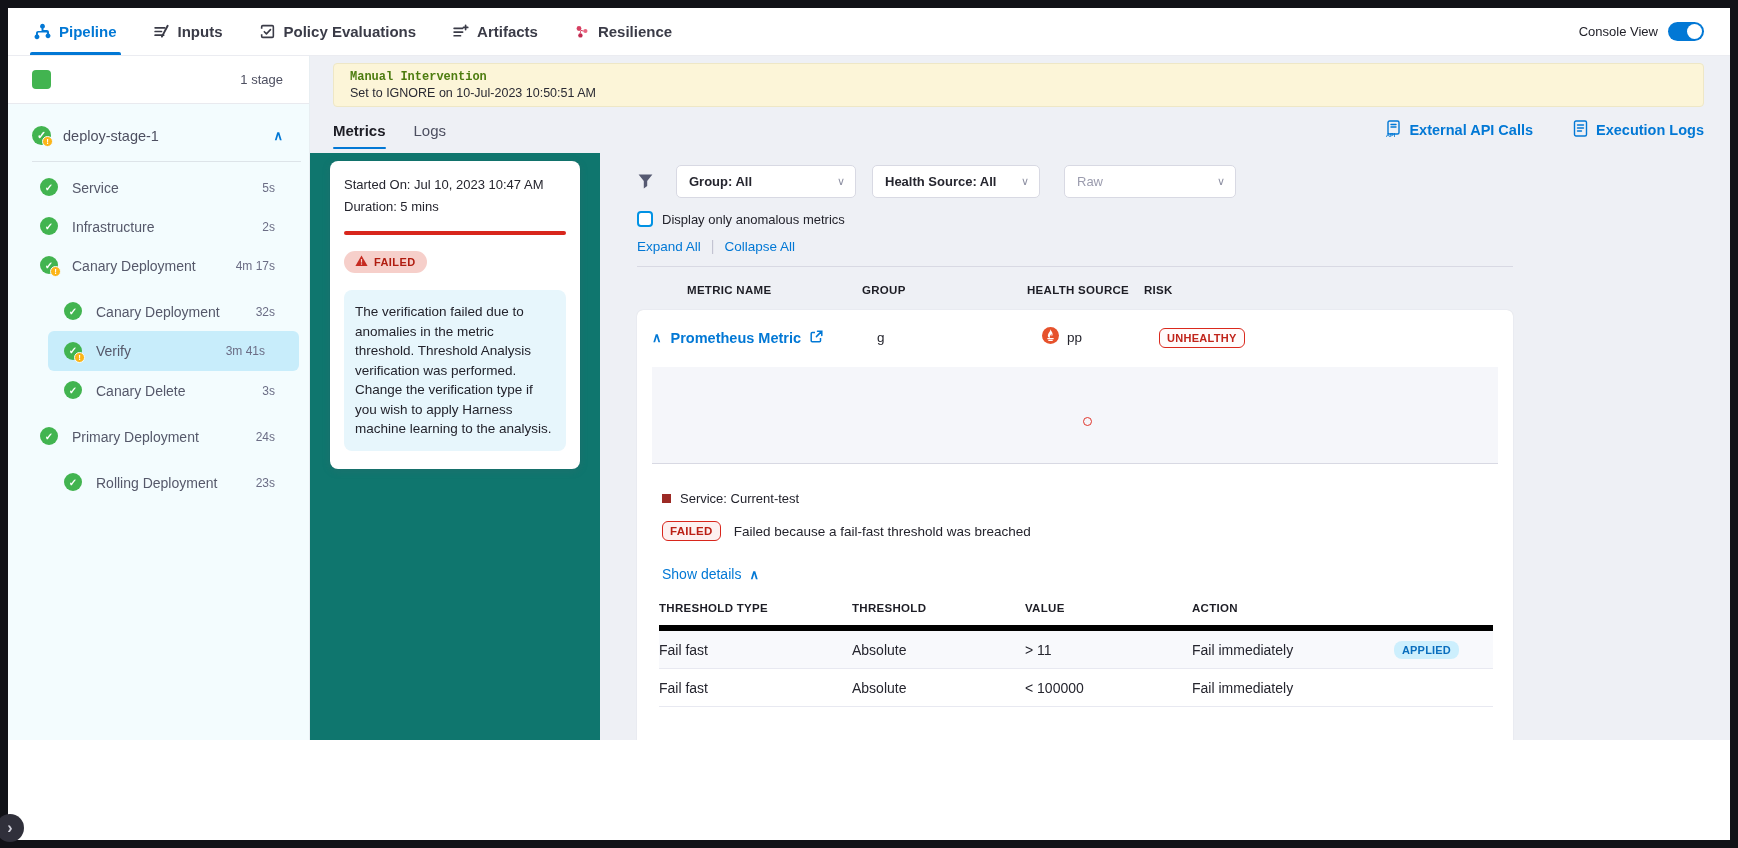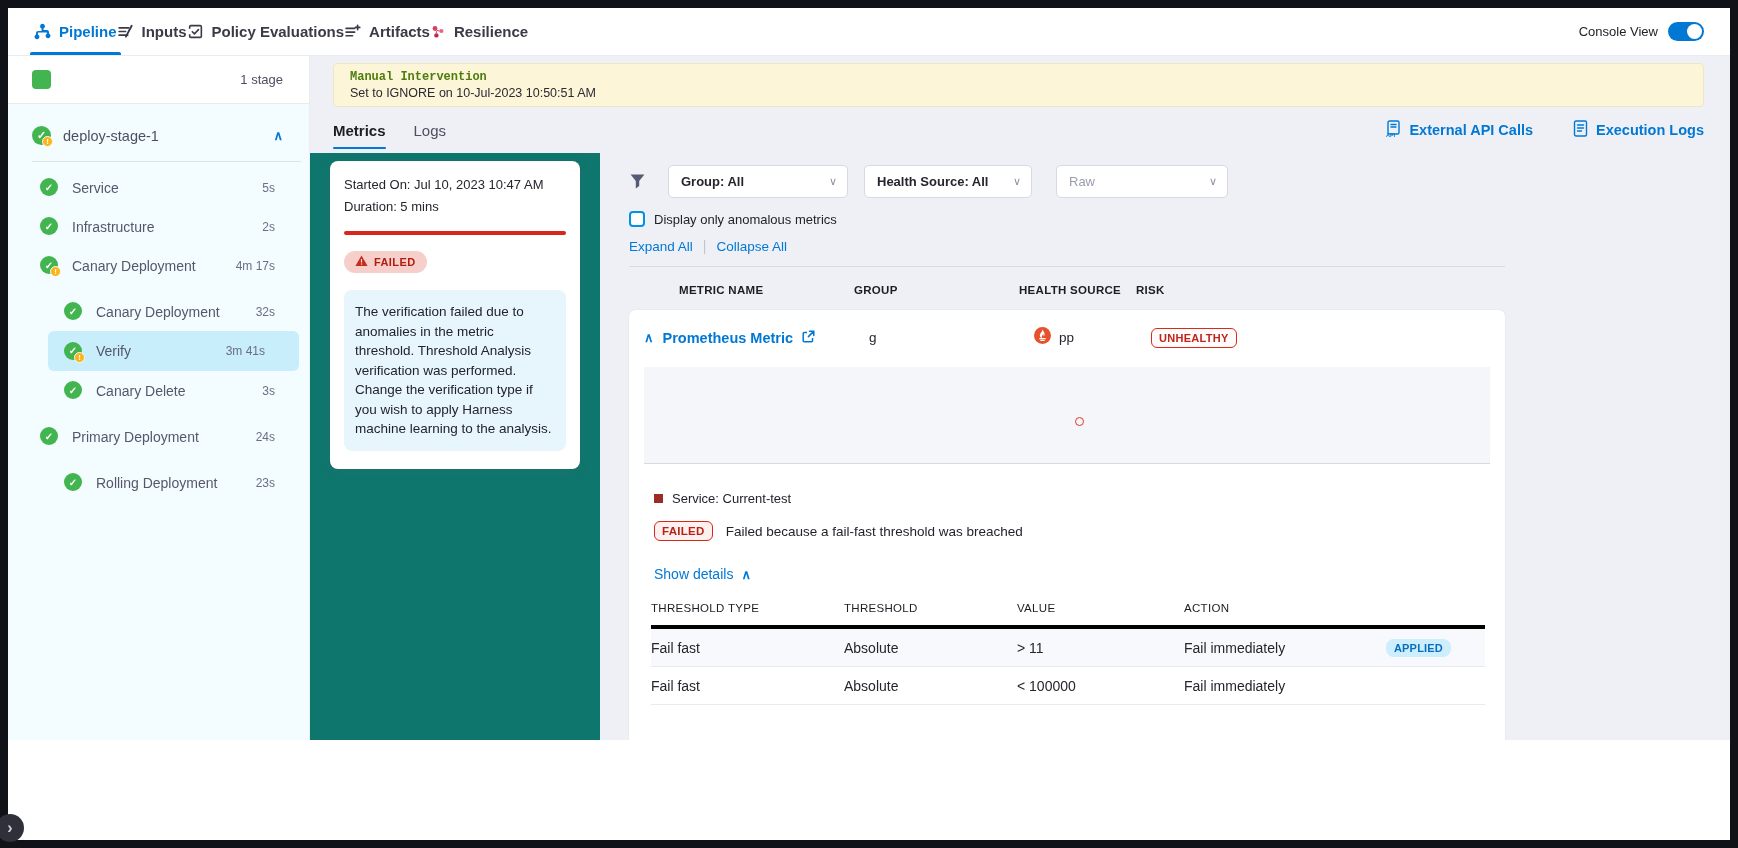--- a/index.html
+++ b/index.html
@@ -8,21 +8,21 @@
     background:#111217;
     width:1738px; height:848px;
     overflow:hidden;
     color:#22222a;
   }
   .screen { position:relative; width:1738px; height:848px; padding:8px; }
   .page { position:relative; width:1722px; height:832px; background:#ffffff; display:flex; flex-direction:column; overflow:hidden; }
 
   
   .topnav { height:48px; display:flex; align-items:stretch; padding:0 26px 0 26px; border-bottom:1px solid #ebecf1; background:#fff; flex:none; }
-  .nav-tabs { display:flex; }
+  .nav-tabs { display:flex; gap:36px; }
   .nav-tab { display:flex; align-items:center; gap:8px; font-size:15px; font-weight:600; color:#3a3b47; cursor:pointer; position:relative; }
   .nav-tab .glyph { display:flex; align-items:center; }
   .nav-tab.active { color:#0278d5; }
   .nav-tab.active::after { content:""; position:absolute; left:-4px; right:-4px; bottom:0; height:3px; background:#0278d5; border-radius:2px 2px 0 0; }
   .nav-right { margin-left:auto; display:flex; align-items:center; gap:10px; }
   .console-label { font-size:13px; color:#22222a; }
   .toggle { width:36px; height:19px; background:#0278d5; border-radius:10px; position:relative; cursor:pointer; }
   .toggle .knob { position:absolute; top:2px; right:2px; width:15px; height:15px; background:#fff; border-radius:50%; }
 
   
@@ -70,21 +70,21 @@
   
   .summary-strip { width:290px; flex:none; background:#0f766e; padding:8px 20px 0 20px; }
   .summary-card { background:#fff; border-radius:8px; box-shadow:0 2px 8px rgba(96,97,112,0.18), 0 0 1px rgba(40,41,61,0.12); padding:16px 14px 18px 14px; }
   .sum-line { font-size:13px; color:#25252e; }
   .sum-line + .sum-line { margin-top:7px; }
   .progress-bar { height:4px; background:#d8261c; border-radius:3px; margin-top:17px; }
   .failed-chip { display:inline-flex; align-items:center; gap:6px; margin-top:16px; background:#f6cfca; color:#b01c10; border-radius:11px; padding:4px 11px; font-size:11px; font-weight:700; letter-spacing:0.4px; }
   .info-box { margin-top:17px; background:#e7f6fc; border-radius:8px; padding:12px 11px; font-size:13.5px; line-height:1.45; color:#23232c; }
 
   
-  .metrics-area { flex:1; padding:12px 0 0 29px; overflow:hidden; }
+  .metrics-area { flex:1; padding:12px 0 0 37px; overflow:hidden; }
   .metrics-inner { width:876px; }
   .filter-row { display:flex; align-items:center; gap:16px; }
   .funnel { margin-right:6px; display:flex; }
   .dropdown { height:33px; background:#fff; border:1px solid #d8d9e3; border-radius:5px; display:flex; align-items:center; justify-content:space-between; padding:0 10px 0 12px; cursor:pointer; }
   .dd-val { font-size:13px; font-weight:700; color:#25252e; }
   .dd-val.placeholder { font-weight:400; color:#9b9cae; }
   .dd-chev { color:#8e90a3; font-size:11px; margin-left:8px; }
   .dd-group { width:180px; } .dd-health { width:168px; } .dd-raw { width:172px; margin-left:8px; }
 
   .checkbox-row { display:flex; align-items:center; gap:9px; margin-top:13px; }
@@ -116,21 +116,21 @@
   .legend-text { font-size:13px; color:#23232c; }
 
   .fail-row { margin:15px 0 0 25px; display:flex; align-items:center; gap:13px; }
   .fail-badge { border:1.5px solid #d8261c; color:#bb2015; background:#fdf1f0; border-radius:6px; padding:3px 7px; font-size:11.5px; font-weight:700; letter-spacing:0.3px; }
   .fail-reason { font-size:13.5px; color:#23232c; }
 
   .show-details { margin:25px 0 0 25px; display:flex; align-items:center; gap:8px; color:#0278d5; font-size:14px; cursor:pointer; }
 
   .threshold { margin:20px 20px 0 22px; }
   .tgrid { display:grid; grid-template-columns:193px 173px 167px 1fr; align-items:center; }
-  .t-head { font-size:11.5px; font-weight:400; letter-spacing:0.3px; color:#1d1d25; padding-bottom:11px; border-bottom:4px solid #000000; }
+  .t-head { font-size:11.5px; font-weight:700; letter-spacing:0.3px; color:#1d1d25; padding-bottom:11px; border-bottom:6px solid #000000; }
   .t-row { height:38px; font-size:14px; color:#25252e; border-bottom:1px solid #e8e9f1; }
   .t-row.alt { background:#f8f9fc; }
   .t-row .t-action { display:flex; align-items:center; }
   .applied-badge { margin-left:auto; margin-right:34px; background:#cdeffd; color:#0a6ebe; font-size:11px; font-weight:700; padding:3px 8px; border-radius:8px; letter-spacing:0.2px; }
   .applied-badge.hidden { visibility:hidden; }
 
   .corner-handle { position:absolute; left:-4px; bottom:6px; width:28px; height:28px; border-radius:50%; background:#30303b; color:#cfcfda; display:flex; align-items:center; justify-content:center; font-size:16px; font-weight:700; cursor:pointer; }
 </style>
 </head>
 <body>

